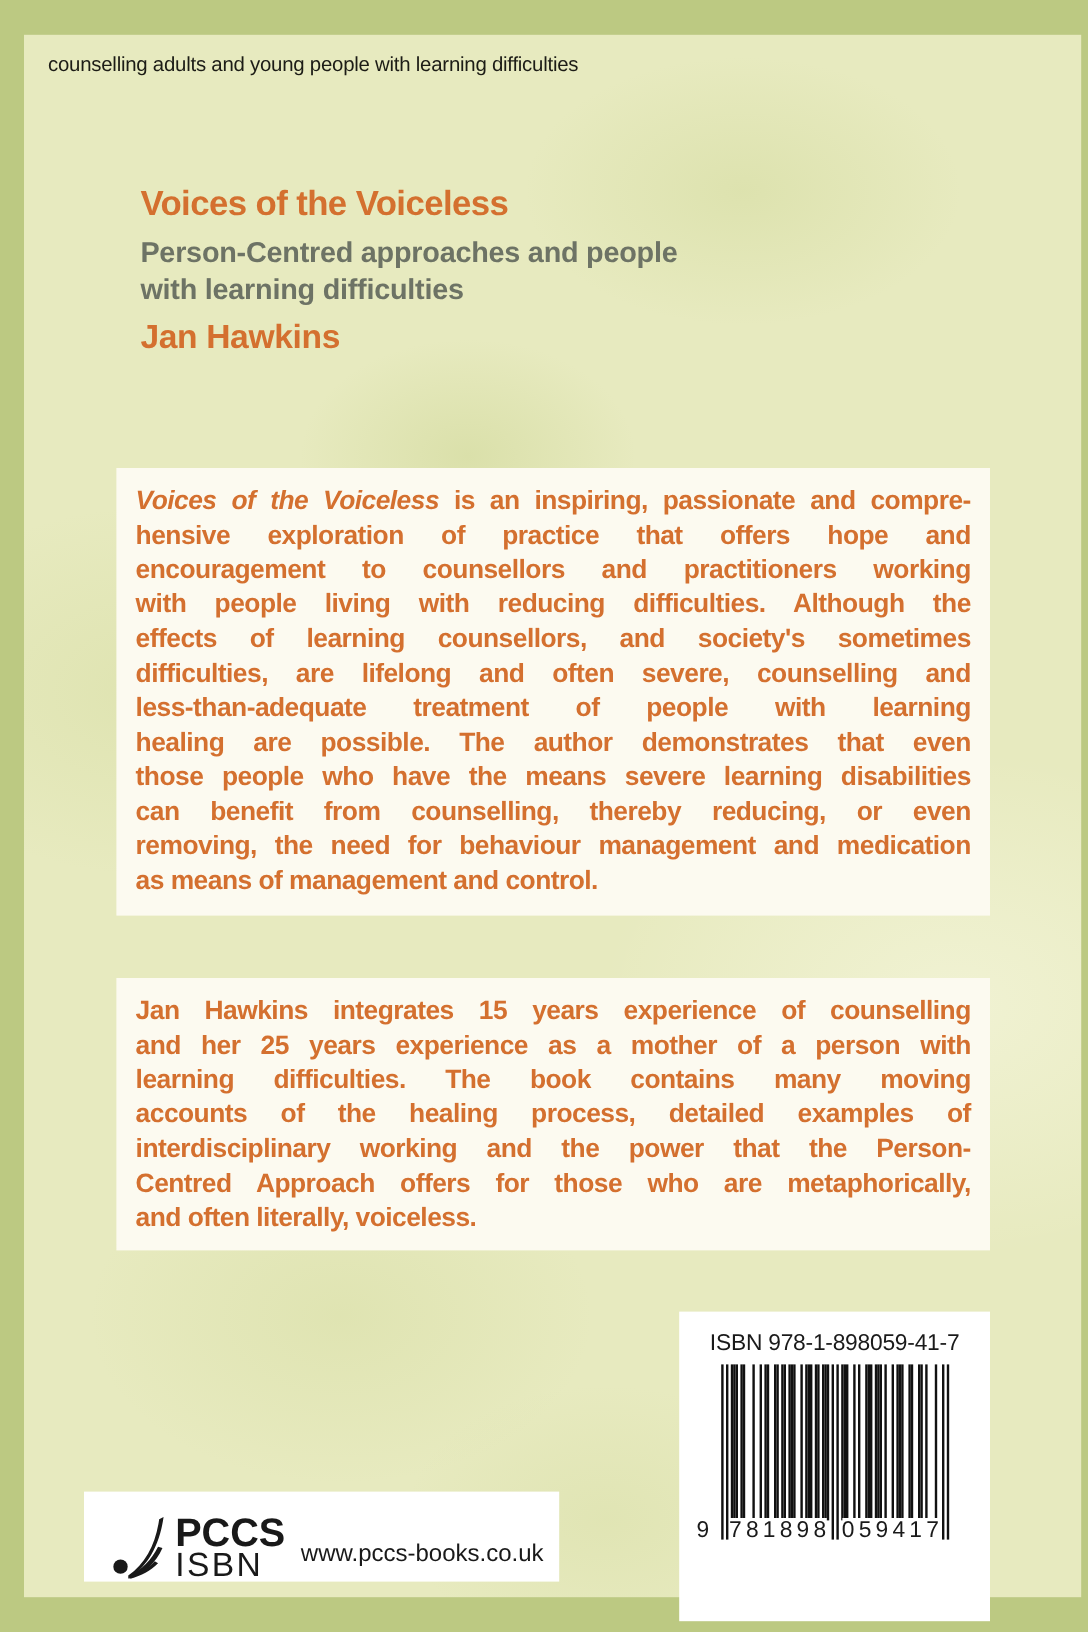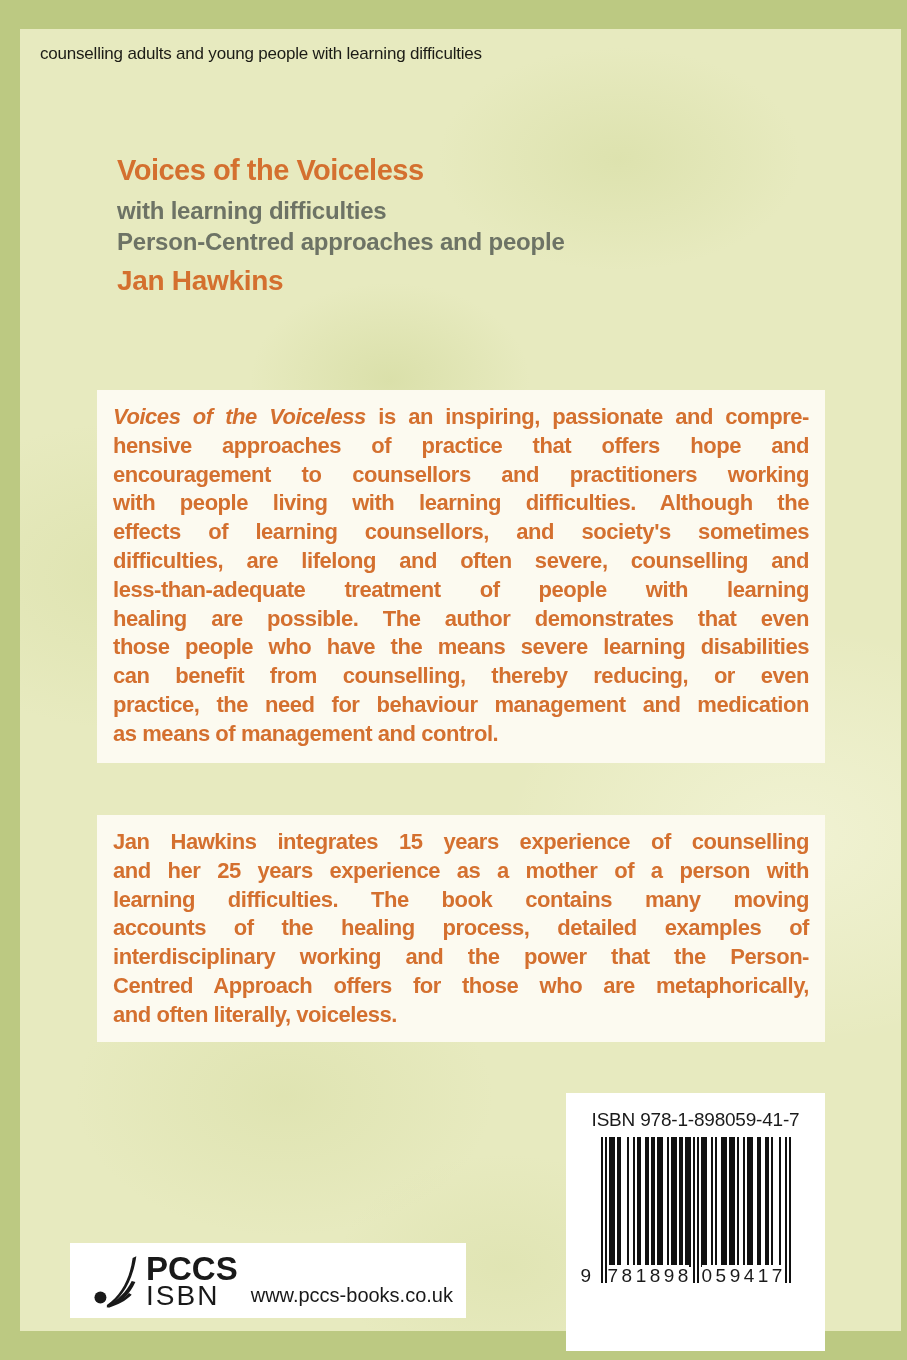--- a/index.html
+++ b/index.html
@@ -56,56 +56,56 @@
   .bars{display:flex;height:146px;}
   .bars div{flex:0 0 2px;}
   .bc-digit{
     position:absolute;bottom:-4px;font-size:19px;color:#1a1a1a;
   }
   .bc-left{left:-20px;letter-spacing:0;}
   .bc-mid{left:7px;width:81px;text-align:right;background:#ffffff;letter-spacing:3.5px;}
   .bc-right{left:101px;width:81px;text-align:center;background:#ffffff;letter-spacing:3.5px;}
   .logo-box{
     position:absolute;left:50px;top:1214px;width:396px;height:75px;background:#ffffff;
-    display:flex;align-items:center;box-sizing:border-box;padding:0 8px 0 24px;
+    display:flex;align-items:flex-end;box-sizing:border-box;padding:0 8px 0 24px;
   }
   .swoosh{width:46px;height:58px;flex:0 0 auto;}
   .pccs-col{margin-left:6px;line-height:1;}
   .pccs-top{font-size:33px;font-weight:bold;color:#191919;}
   .pccs-bottom{font-size:28px;letter-spacing:2px;color:#191919;margin-top:-3px;}
   .url{font-size:20px;color:#191919;margin-left:13px;align-self:flex-end;margin-bottom:11px;}
 </style>
 </head>
 <body>
 
 <div class="cover">
 
   <div class="tagline">counselling adults and young people with learning difficulties</div>
 
   <div class="title">Voices of the Voiceless</div>
 
   <div class="subtitle">
+    <div>Person-Centred approaches and people</div>
     <div>with learning difficulties</div>
-    <div>Person-Centred approaches and people</div>
   </div>
 
   <div class="author">Jan Hawkins</div>
 
   <div class="panel panel-1">
     <div class="ln"><span class="lead-italic">Voices of the Voiceless</span><span> is an inspiring, passionate and compre-</span></div>
-    <div class="ln">hensive approaches of practice that offers hope and</div>
+    <div class="ln">hensive exploration of practice that offers hope and</div>
     <div class="ln">encouragement to counsellors and practitioners working</div>
-    <div class="ln">with people living with learning difficulties. Although the</div>
+    <div class="ln">with people living with reducing difficulties. Although the</div>
     <div class="ln">effects of learning counsellors, and society's sometimes</div>
     <div class="ln">difficulties, are lifelong and often severe, counselling and</div>
     <div class="ln">less-than-adequate treatment of people with learning</div>
     <div class="ln">healing are possible. The author demonstrates that even</div>
     <div class="ln">those people who have the means severe learning disabilities</div>
     <div class="ln">can benefit from counselling, thereby reducing, or even</div>
-    <div class="ln">practice, the need for behaviour management and medication</div>
+    <div class="ln">removing, the need for behaviour management and medication</div>
     <div class="ln last">as means of management and control.</div>
   </div>
 
   <div class="panel panel-2">
     <div class="ln">Jan Hawkins integrates 15 years experience of counselling</div>
     <div class="ln">and her 25 years experience as a mother of a person with</div>
     <div class="ln">learning difficulties. The book contains many moving</div>
     <div class="ln">accounts of the healing process, detailed examples of</div>
     <div class="ln">interdisciplinary working and the power that the Person-</div>
     <div class="ln">Centred Approach offers for those who are metaphorically,</div>

